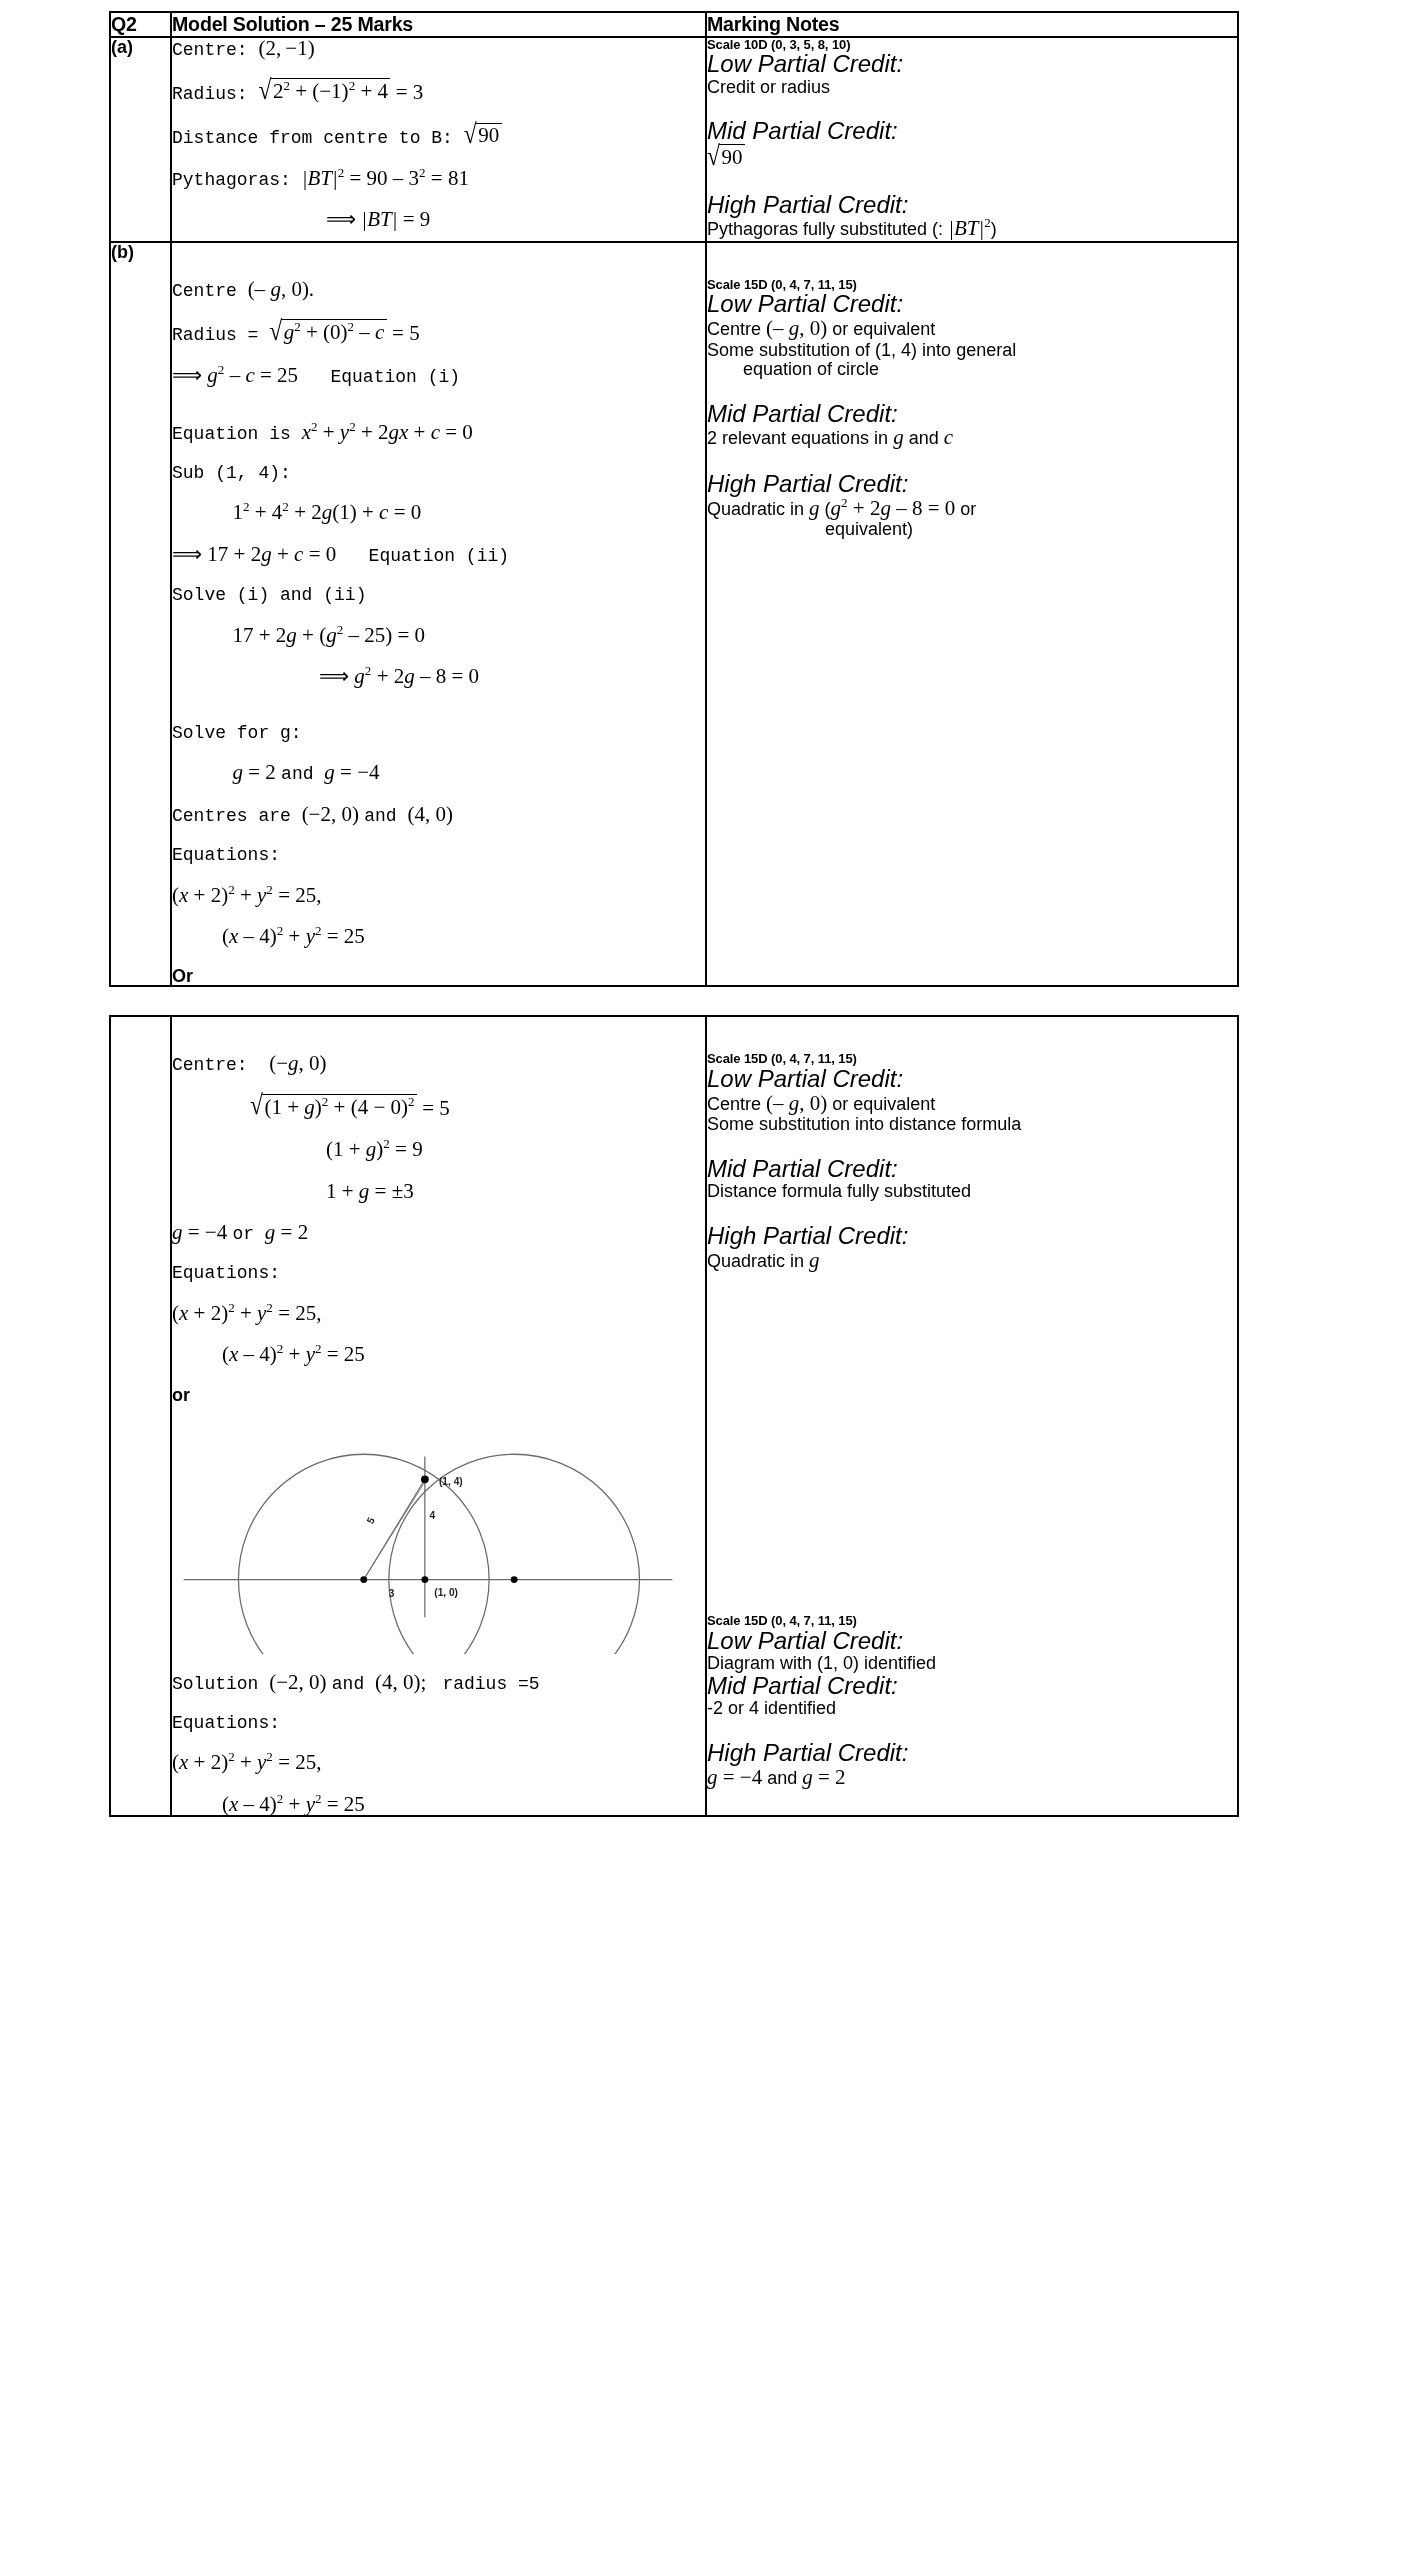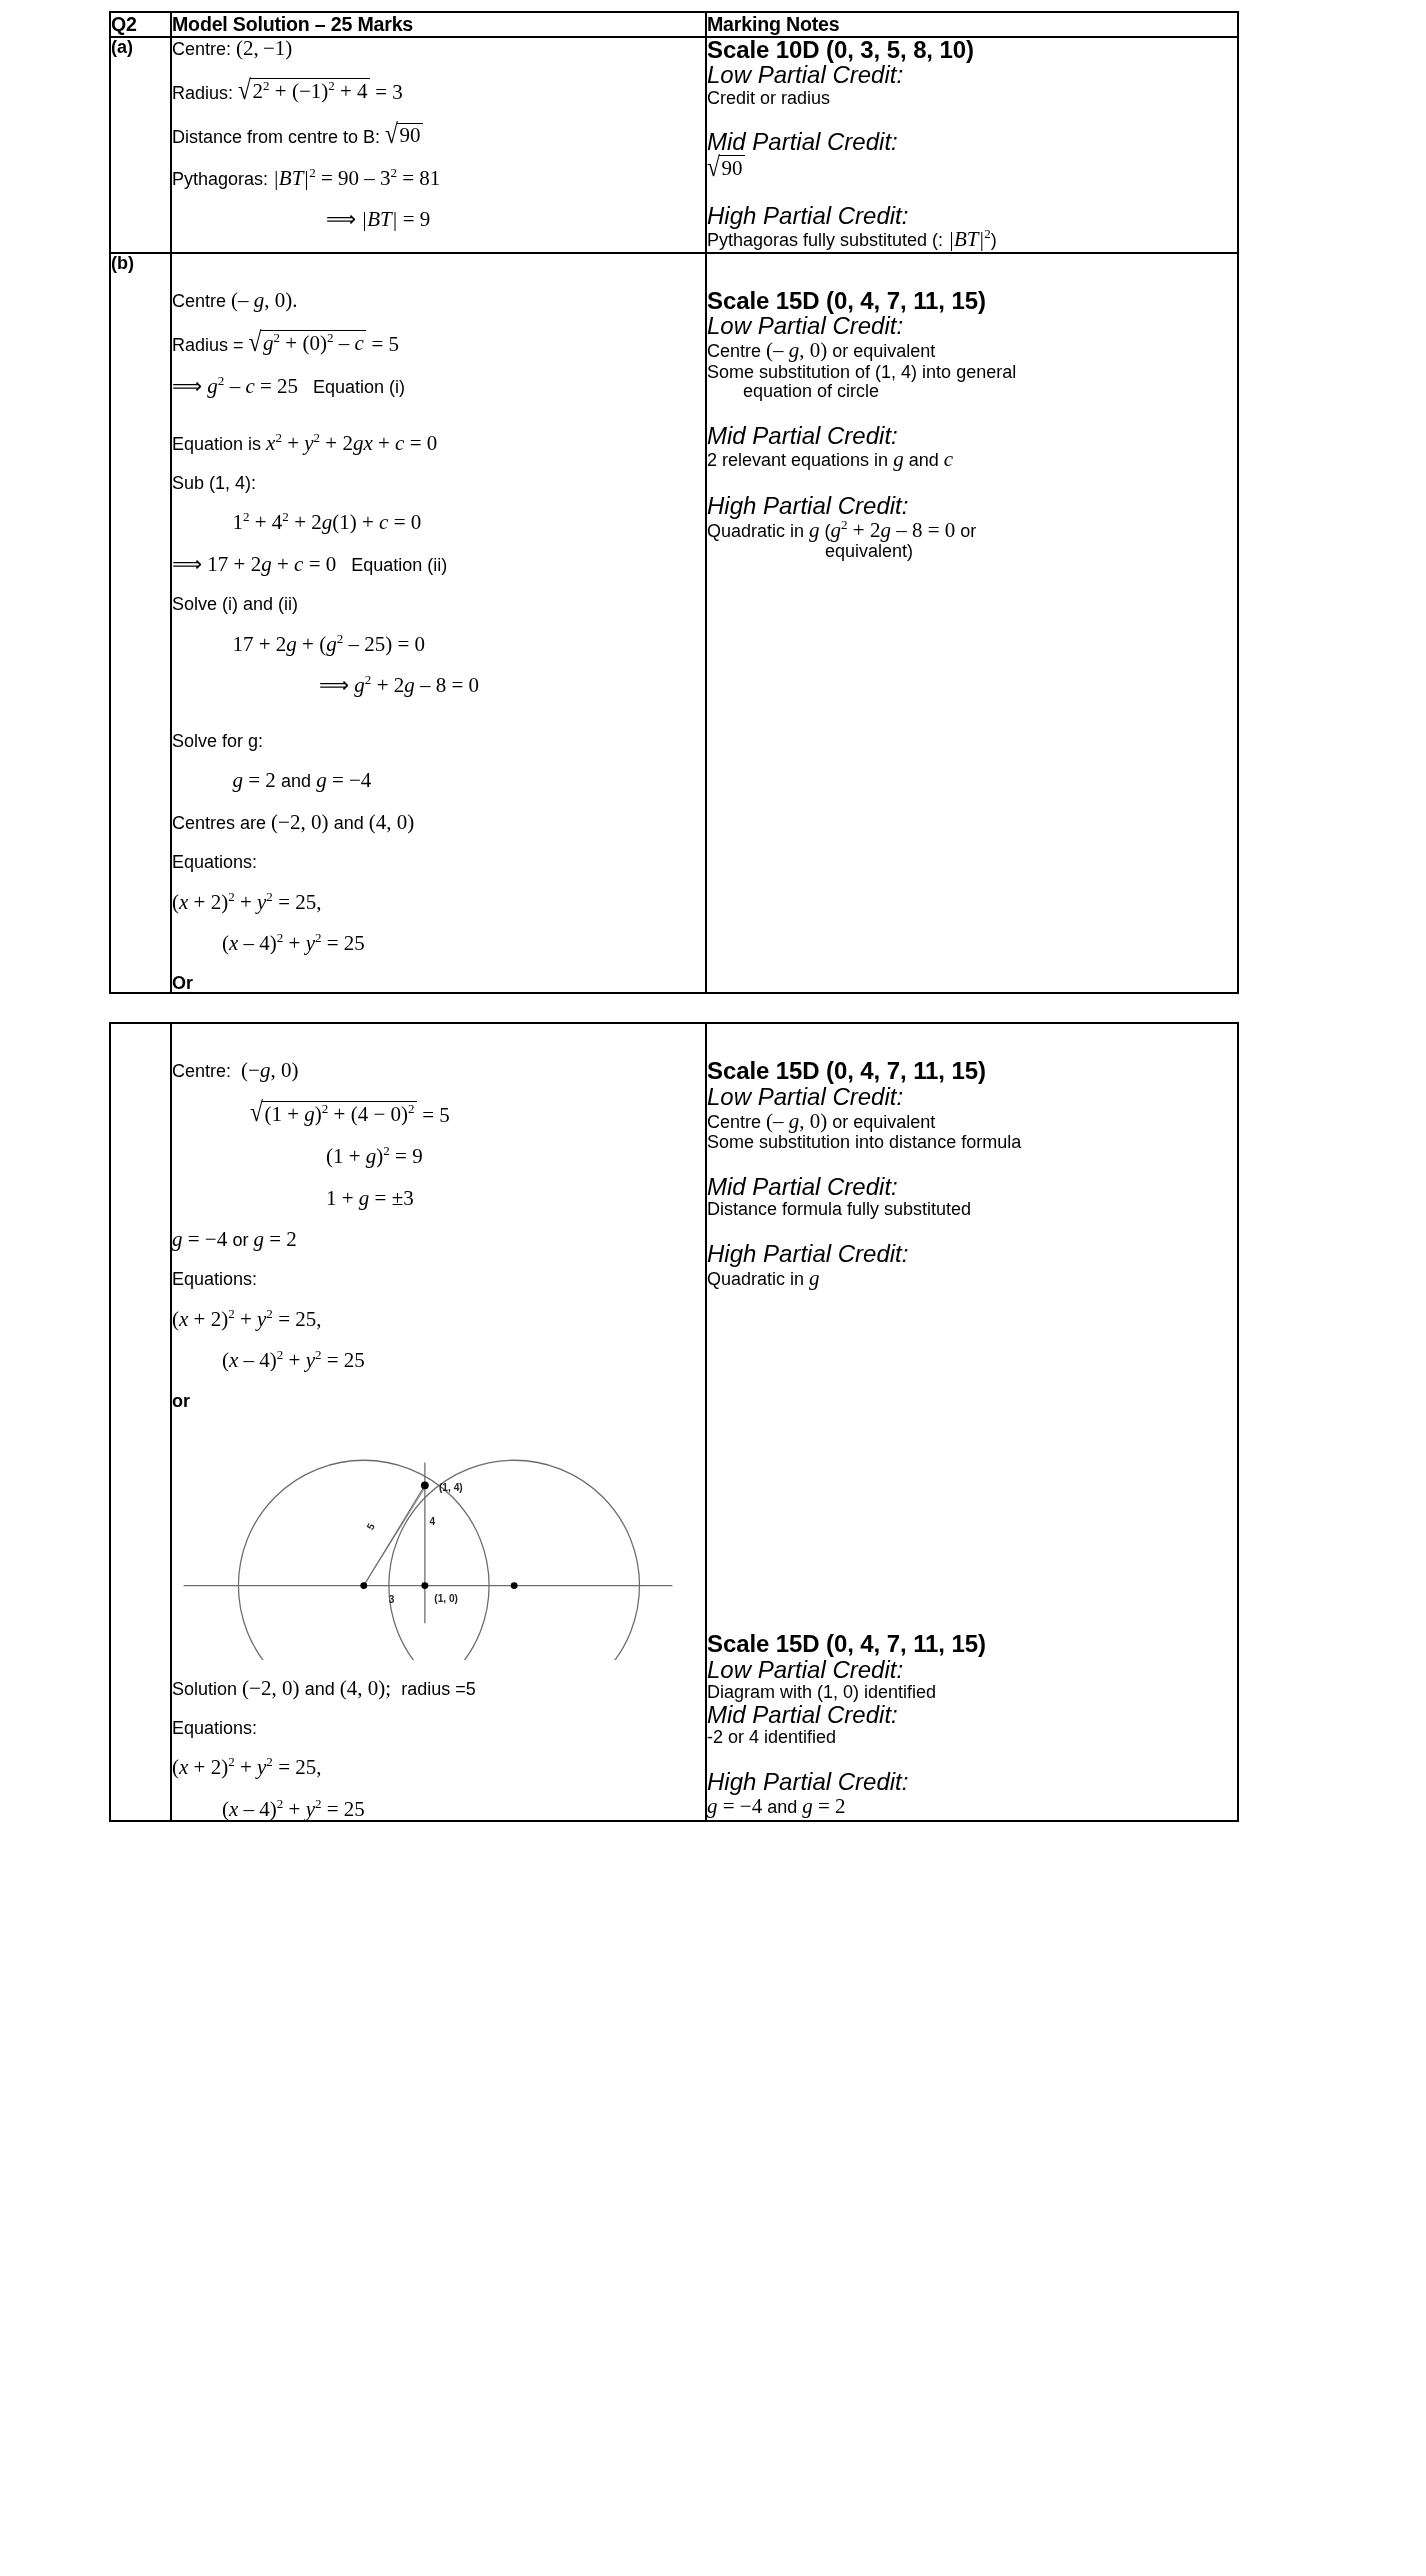--- a/index.html
+++ b/index.html
@@ -75,21 +75,21 @@
   .ln.ind1 { padding-left: 23.5px; margin-left: 37px; }
   .ln.ind2 { padding-left: 119px; margin-left: 28px; }
   .ln.ind3 { padding-left: 154px; }
   .ln.ind4 { padding-left: 78px; }
   .ln.ind5 { padding-left: 50px; }
   .ln.bold { font-weight: bold; font-size: 18px; }
 
   
   .m { font-family: "Liberation Serif", serif; font-size: 21px; }
   .mi { font-family: "Liberation Serif", serif; font-style: italic; font-size: 21px; }
-  .txt { font-family: Liberation Sans, sans-serif; font-size: 18px; }
+  .txt { font-family: Liberation Mono, monospace; font-size: 18px; }
   sup.e {
     font-family: "Liberation Serif", serif;
     font-style: normal;
     font-size: 0.62em;
     vertical-align: super;
     line-height: 0;
   }
   
   .sqrt { display: inline-block; position: relative; white-space: nowrap; }
   .sqrt > .rad {
@@ -101,21 +101,21 @@
   }
   .sqrt > .bar {
     display: inline-block;
     border-top: 1.3px solid #000;
     padding: 1.6px 2.4px 0 2.4px;
     position: relative;
     top: -0.8px;
   }
 
   
-  .mn-scale { font-weight: bold; font-size: 24px; margin: 0 0 1.6px 0; letter-spacing: -0.1px; }
+  .mn-scale { font-weight: bold; font-size: 13px; margin: 0 0 1.6px 0; letter-spacing: -0.1px; }
   .mn-head  { font-style: italic; font-size: 24px; margin: 0 0 1.6px 0; }
   .mn-body  { font-size: 18px; margin: 0 0 1.6px 0; }
   .mn-body.hang { padding-left: 36px; text-indent: 0; }
   .mn-spacer { height: 22px; }
   .mn-block { margin-bottom: 0; }
 
   
   .table-gap { height: 28px; }
 
   

